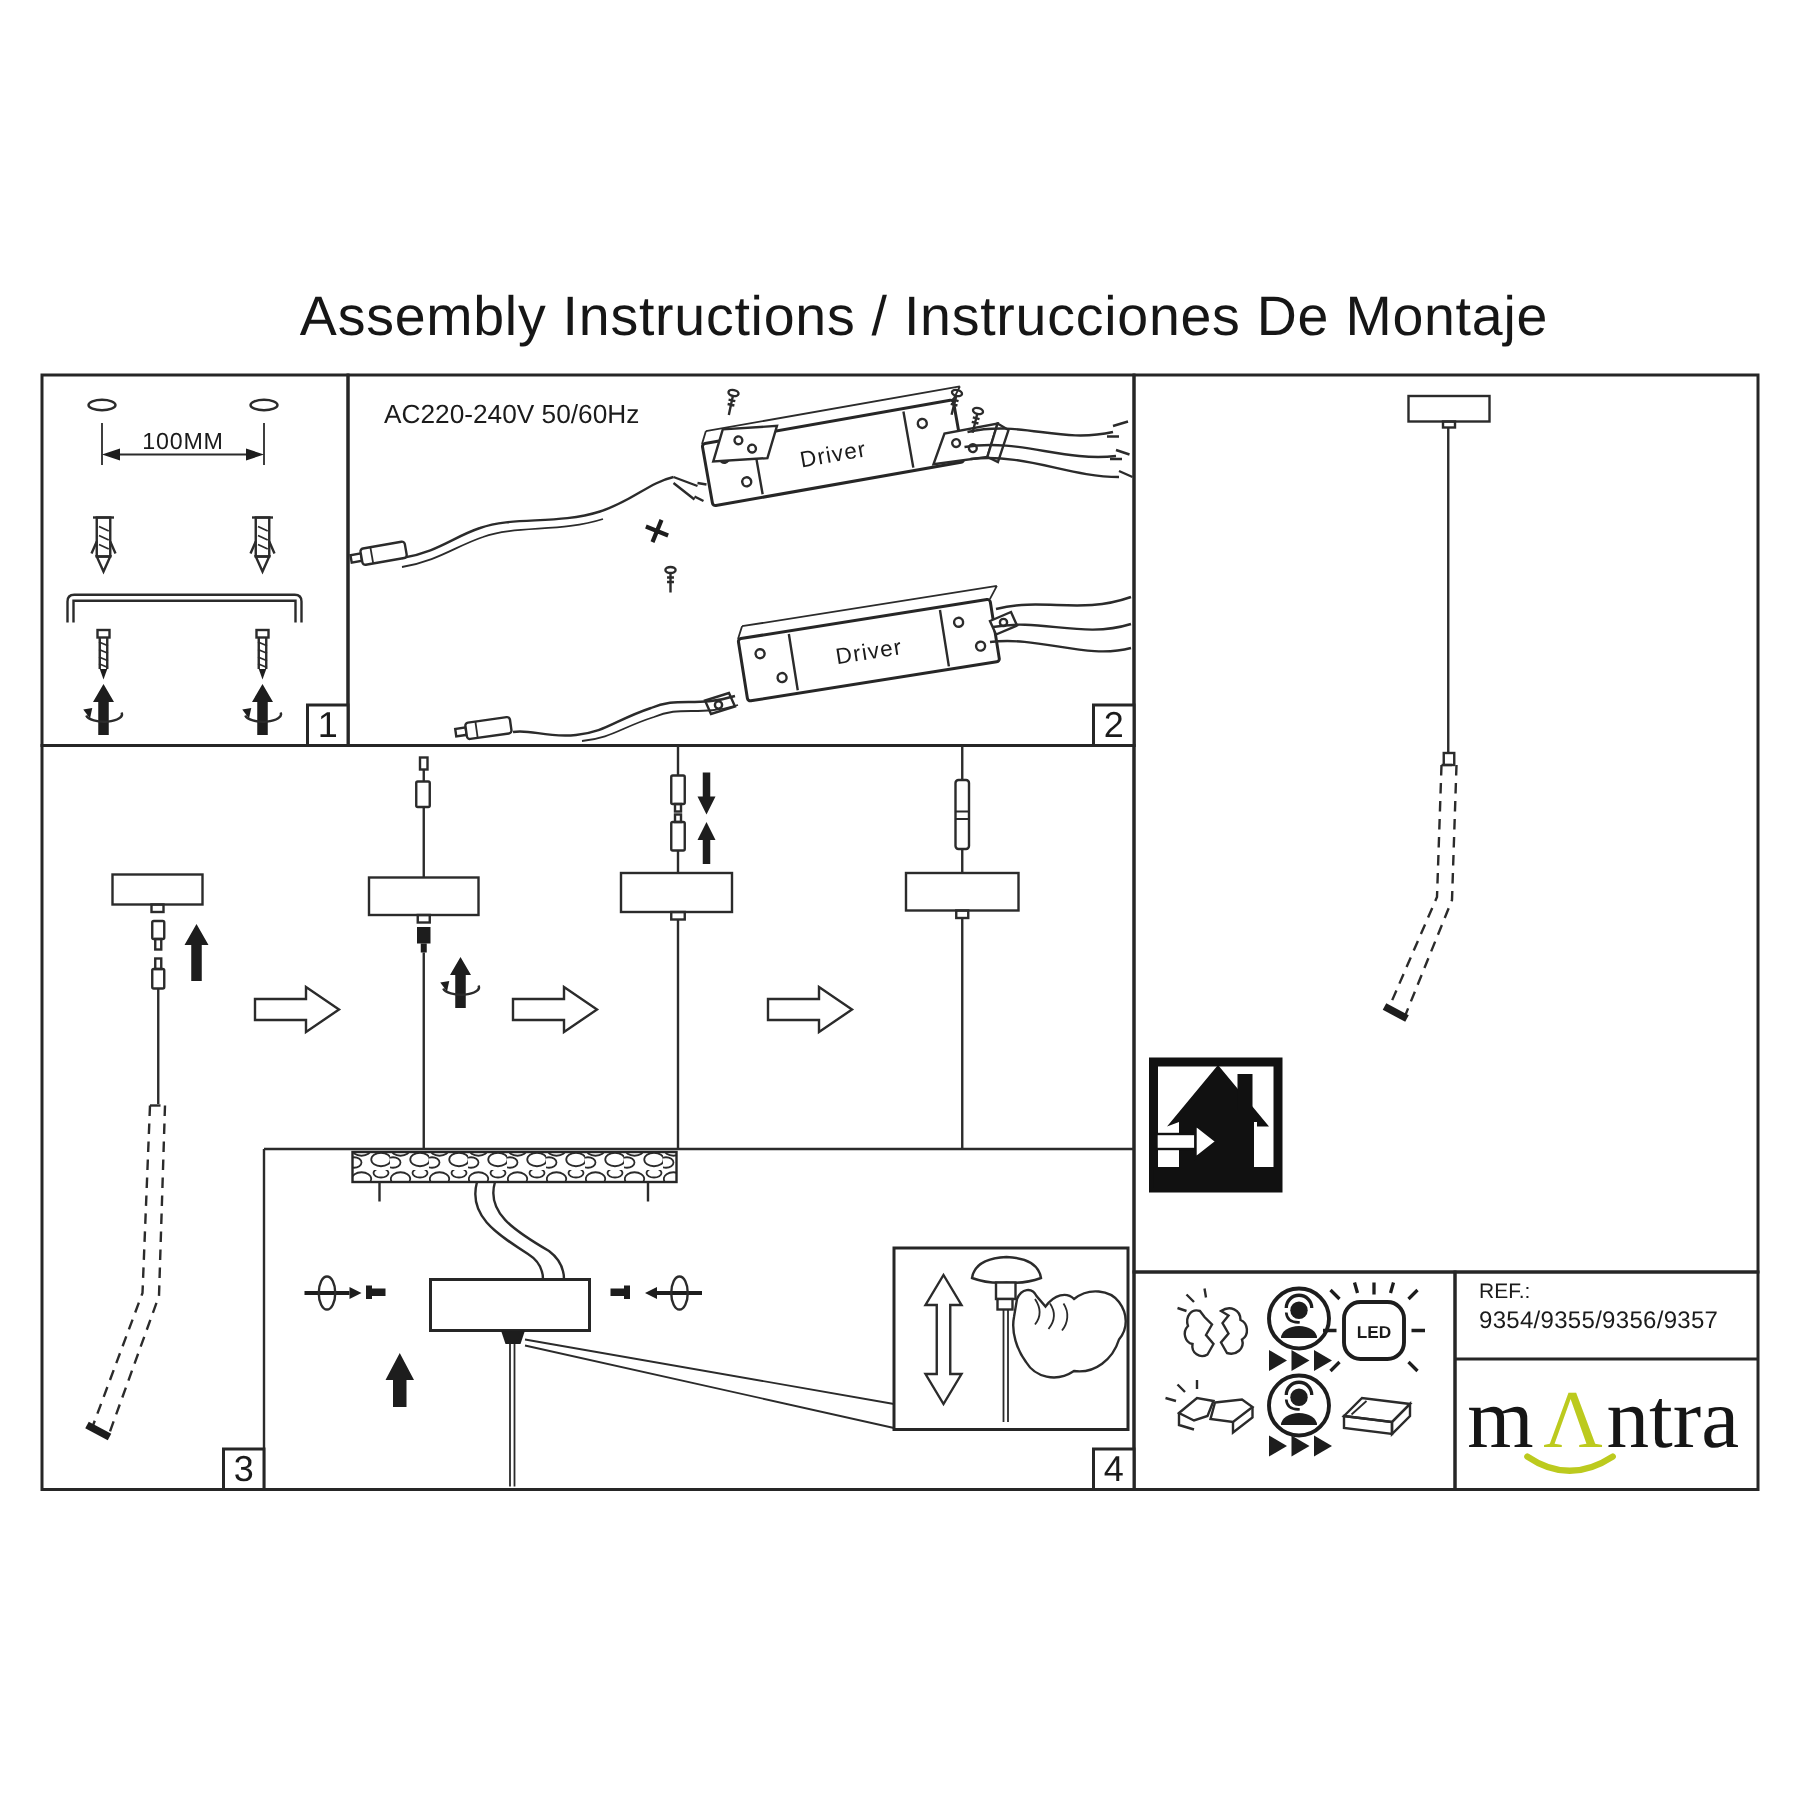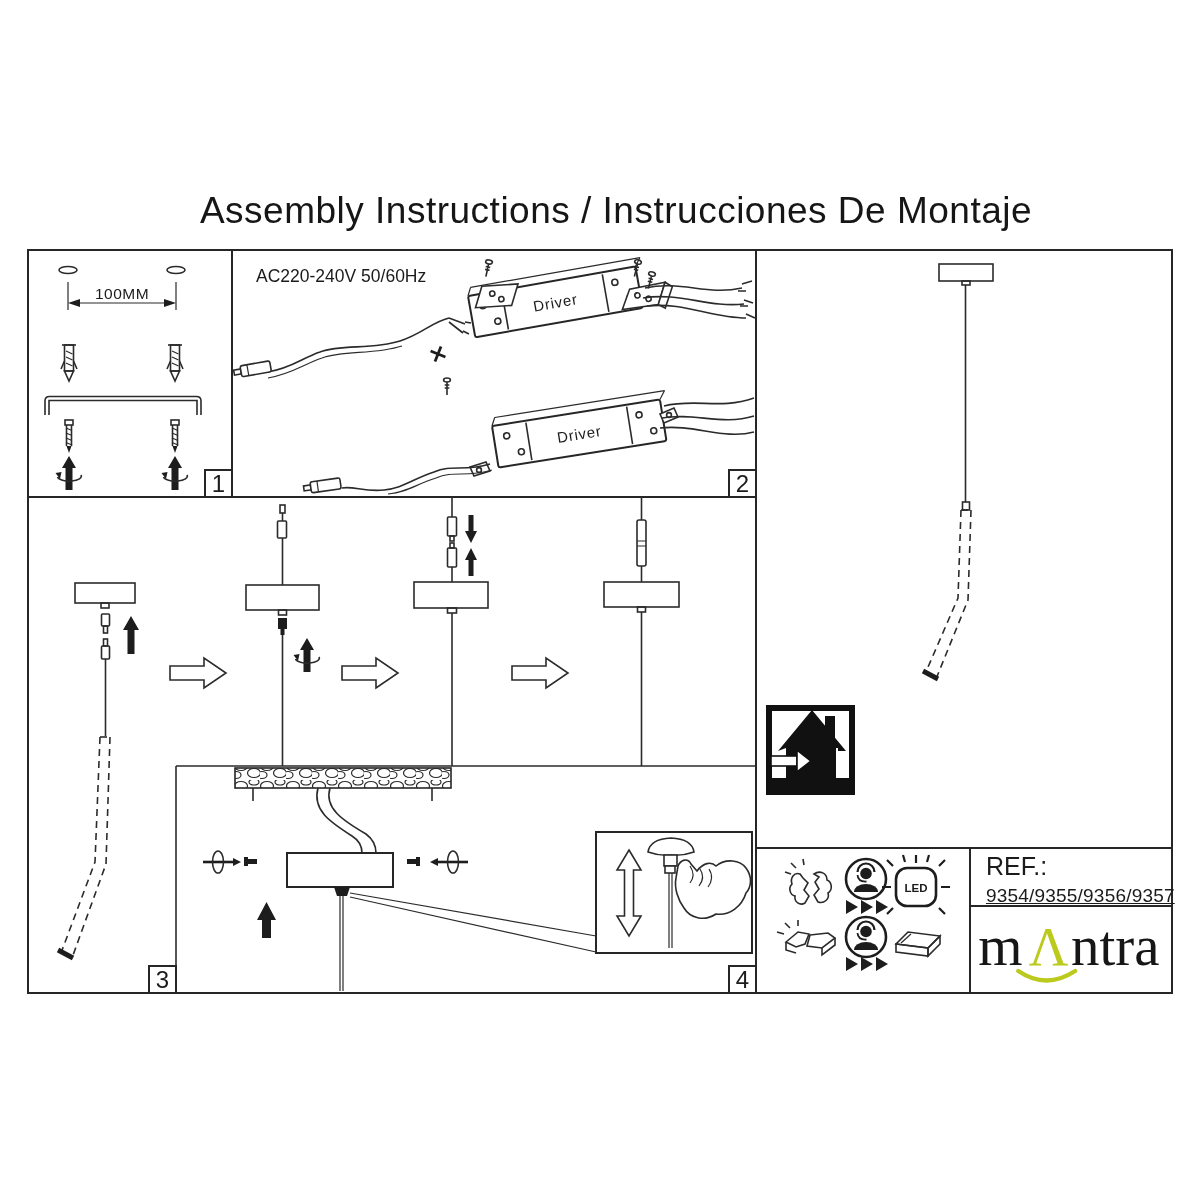--- a/index.html
+++ b/index.html
@@ -1,21 +1,21 @@
 <!DOCTYPE html>
 <html><head>
 <meta charset="utf-8">
 <style>
   html,body{margin:0;padding:0;background:#ffffff;}
   body{width:1200px;height:1200px;position:relative;font-family:"Liberation Sans",sans-serif;color:#141414;}
   .page-title{position:absolute;top:190px;left:16px;width:1200px;text-align:center;font-size:37px;letter-spacing:.5px;color:#161616;white-space:nowrap;}
   svg.art{position:absolute;top:0;left:0;}
   .ref-block{position:absolute;left:986px;top:852px;width:180px;}
-  .ref-label{font-size:25px;color:#1b1b1b;}
-  .ref-models{font-size:19px;color:#1b1b1b;margin-top:4px;letter-spacing:.2px;text-decoration:underline;}
+  .ref-label{font-size:14px;color:#1b1b1b;}
+  .ref-models{font-size:16px;color:#1b1b1b;margin-top:4px;letter-spacing:.2px;}
   .logo-wrap{position:absolute;left:972px;top:908px;width:200px;height:85px;display:flex;align-items:center;justify-content:center;}
   
   .ln{stroke:#262626;fill:none;stroke-width:2;}
   .ln1{stroke:#2b2b2b;fill:none;stroke-width:1.6;}
   .thin{stroke:#2b2b2b;fill:none;stroke-width:1.2;}
   .blk{fill:#1d1d1d;stroke:none;}
   .wht{fill:#ffffff;stroke:#262626;stroke-width:2;}
   .wht1{fill:#ffffff;stroke:#2b2b2b;stroke-width:1.6;}
   .lbl{font-family:"Liberation Sans",sans-serif;font-size:24px;fill:#1b1b1b;}
   .small-t{font-family:"Liberation Sans",sans-serif;fill:#1b1b1b;}

